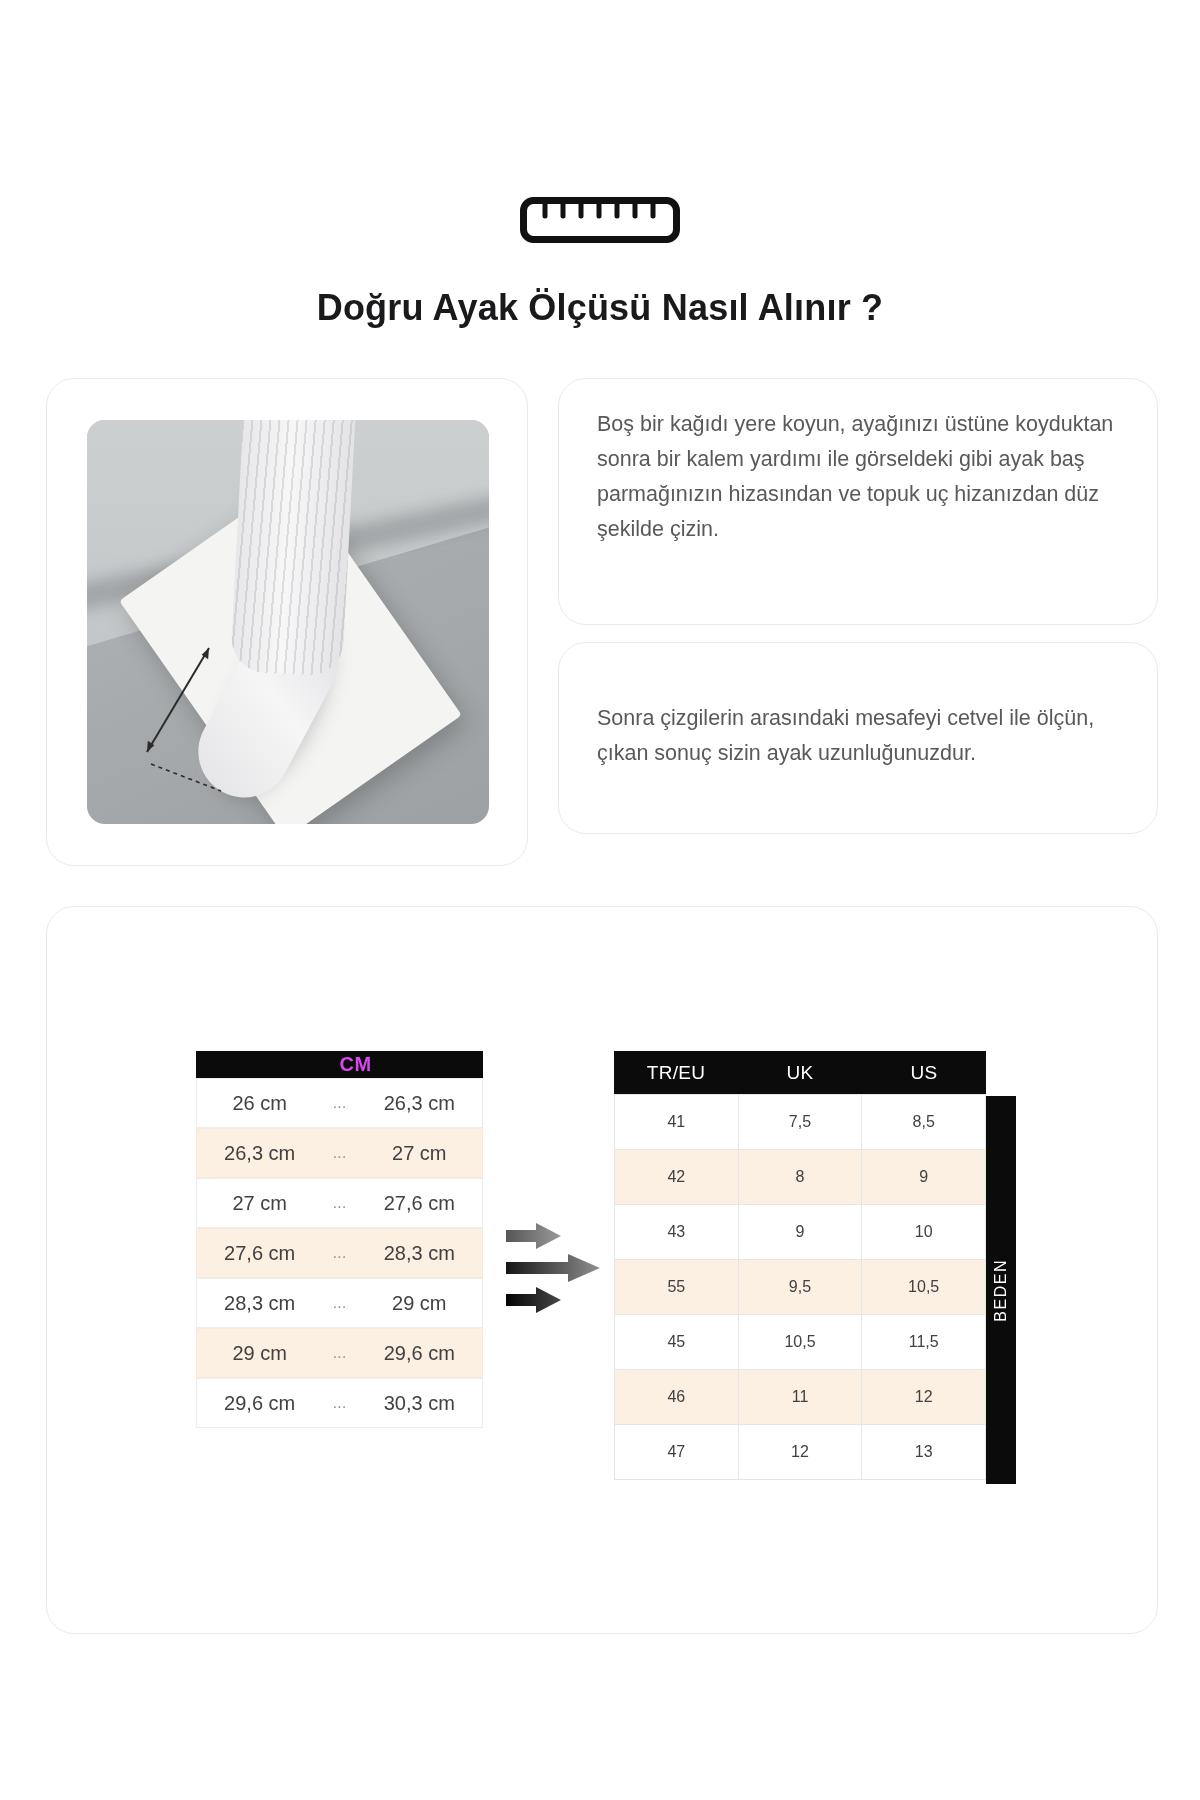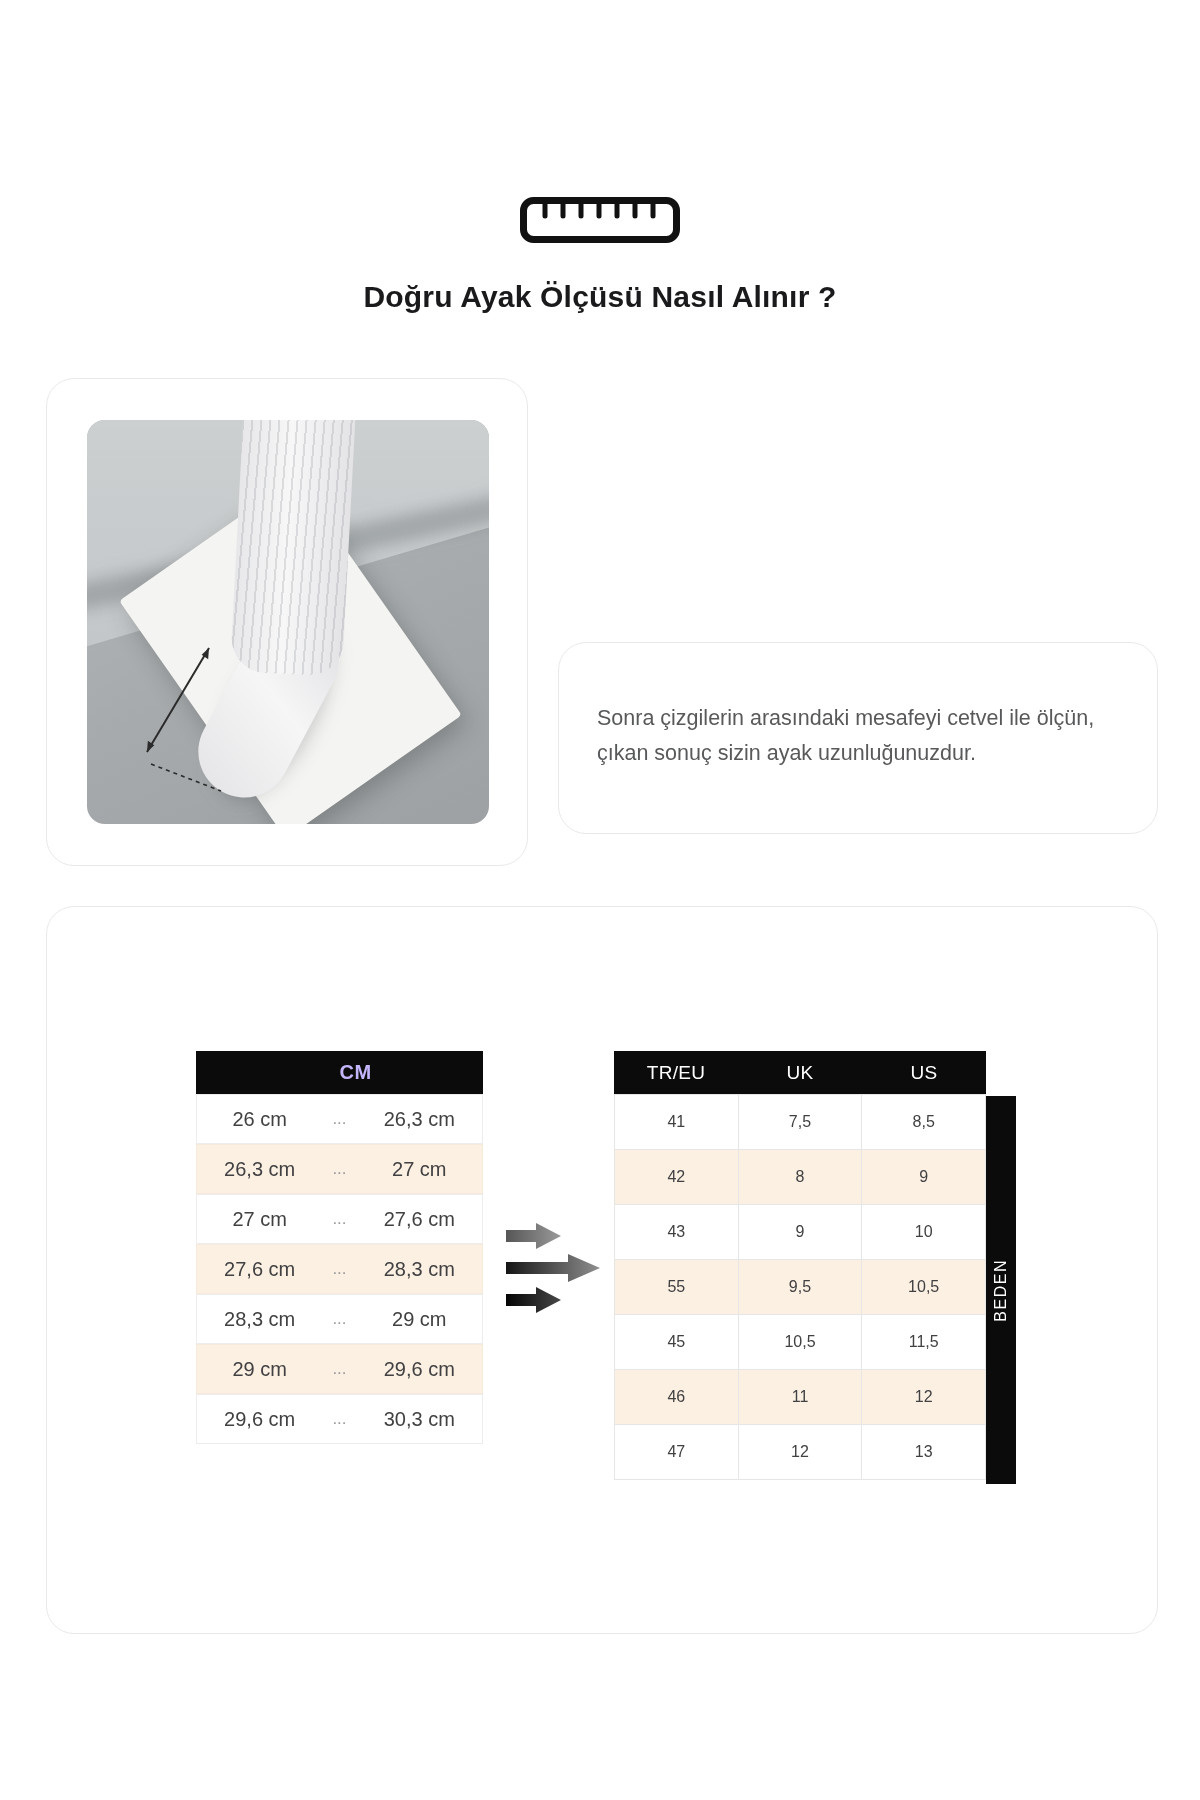--- a/index.html
+++ b/index.html
@@ -1,22 +1,22 @@
 <!DOCTYPE html>
 <html><head>
 <meta charset="utf-8">
 <style>
   html,body{margin:0;padding:0;background:#ffffff;}
   .page{position:relative;width:1200px;height:1800px;background:#ffffff;overflow:hidden;
         font-family:"Liberation Sans","DejaVu Sans",sans-serif;}
 
   
   .ruler-wrap{position:absolute;left:520px;top:197px;width:160px;height:46px;}
-  .page-title{position:absolute;left:0;top:280px;width:1200px;text-align:center;
-              font-size:30px;font-weight:700;color:#1a1a1c;letter-spacing:.2px;}
+  .page-title{position:absolute;left:0;top:287px;width:1200px;text-align:center;
+              font-size:36px;font-weight:700;color:#1a1a1c;letter-spacing:.2px;}
 
   
   .card{position:absolute;background:#fff;border:1px solid #e9e9e9;border-radius:28px;box-sizing:border-box;}
   #card-photo{left:46px;top:378px;width:482px;height:488px;}
   #card-step1{left:558px;top:378px;width:600px;height:247px;}
   #card-step2{left:558px;top:642px;width:600px;height:192px;}
   .step-text{position:absolute;left:38px;margin:0;width:525px;font-size:21.5px;line-height:35px;color:#58595b;}
   #card-step1 .step-text{top:28px;}
   #card-step2 .step-text{top:58px;}
 
@@ -41,21 +41,21 @@
          background:linear-gradient(115deg,#e4e4e6 0%,#f6f6f7 55%,#dfdfe2 100%);
          transform:rotate(-62deg);}
   .photo svg{position:absolute;left:0;top:0;}
 
   
   #panel{left:46px;top:906px;width:1112px;height:728px;}
   .panel-title{position:absolute;left:0;top:40px;width:100%;text-align:center;
                font-size:30px;font-weight:700;color:#1a1a1c;}
 
   .cm-table{position:absolute;left:149px;top:144px;width:287px;}
-  .black-header{height:43px;background:#0b0b0b;color:#c4b5fd;display:flex;align-items:center;
+  .black-header{height:27px;background:#0b0b0b;color:#d946ef;display:flex;align-items:center;
                 justify-content:center;font-size:20px;font-weight:700;letter-spacing:.5px;padding-left:32px;}
   .cm-row{height:50px;display:grid;grid-template-columns:44% 12% 44%;align-items:center;
           background:#ffffff;border:1px solid #ededed;box-sizing:border-box;
           font-size:20px;color:#414042;}
   .cm-body .cm-row:nth-child(even){background:#fbf0e2;border-color:#f6ebdb;}
   .c-from,.c-to{text-align:center;}
   .c-sep{text-align:center;color:#9b9b9b;font-size:17px;}
 
   .size-table{position:absolute;left:567px;top:144px;width:372px;}
   .size-header{display:grid;grid-template-columns:1fr 1fr 1fr;height:43px;background:#0b0b0b;}
@@ -106,20 +106,23 @@
       <div class="leg"></div>
       <svg width="402" height="404" viewBox="0 0 402 404">
         <line x1="122" y1="228" x2="60" y2="332" stroke="#2b2b2b" stroke-width="2"></line>
         <polygon points="122,228 114,234 120,239" fill="#2b2b2b" transform="rotate(-6 122 228)"></polygon>
         <polygon points="60,332 68,326 62,321" fill="#2b2b2b" transform="rotate(-6 60 332)"></polygon>
         <line x1="64" y1="344" x2="134" y2="371" stroke="#2b2b2b" stroke-width="1.6" stroke-dasharray="4 4"></line>
       </svg>
     </div>
   </div>
 
+  <div class="card" id="card-step1">
+    <p class="step-text">Boş bir kağıdı yere koyun, ayağınızı üstüne koyduktan sonra bir kalem yardımı ile görseldeki gibi ayak baş parmağınızın hizasından ve topuk uç hizanızdan düz şekilde çizin.</p>
+  </div>
 
   <div class="card" id="card-step2">
     <p class="step-text">Sonra çizgilerin arasındaki mesafeyi cetvel ile ölçün, çıkan sonuç sizin ayak uzunluğunuzdur.</p>
   </div>
 
   <div class="card" id="panel">
 
     <div class="cm-table">
       <div class="black-header">CM</div>
       <div class="cm-body">

